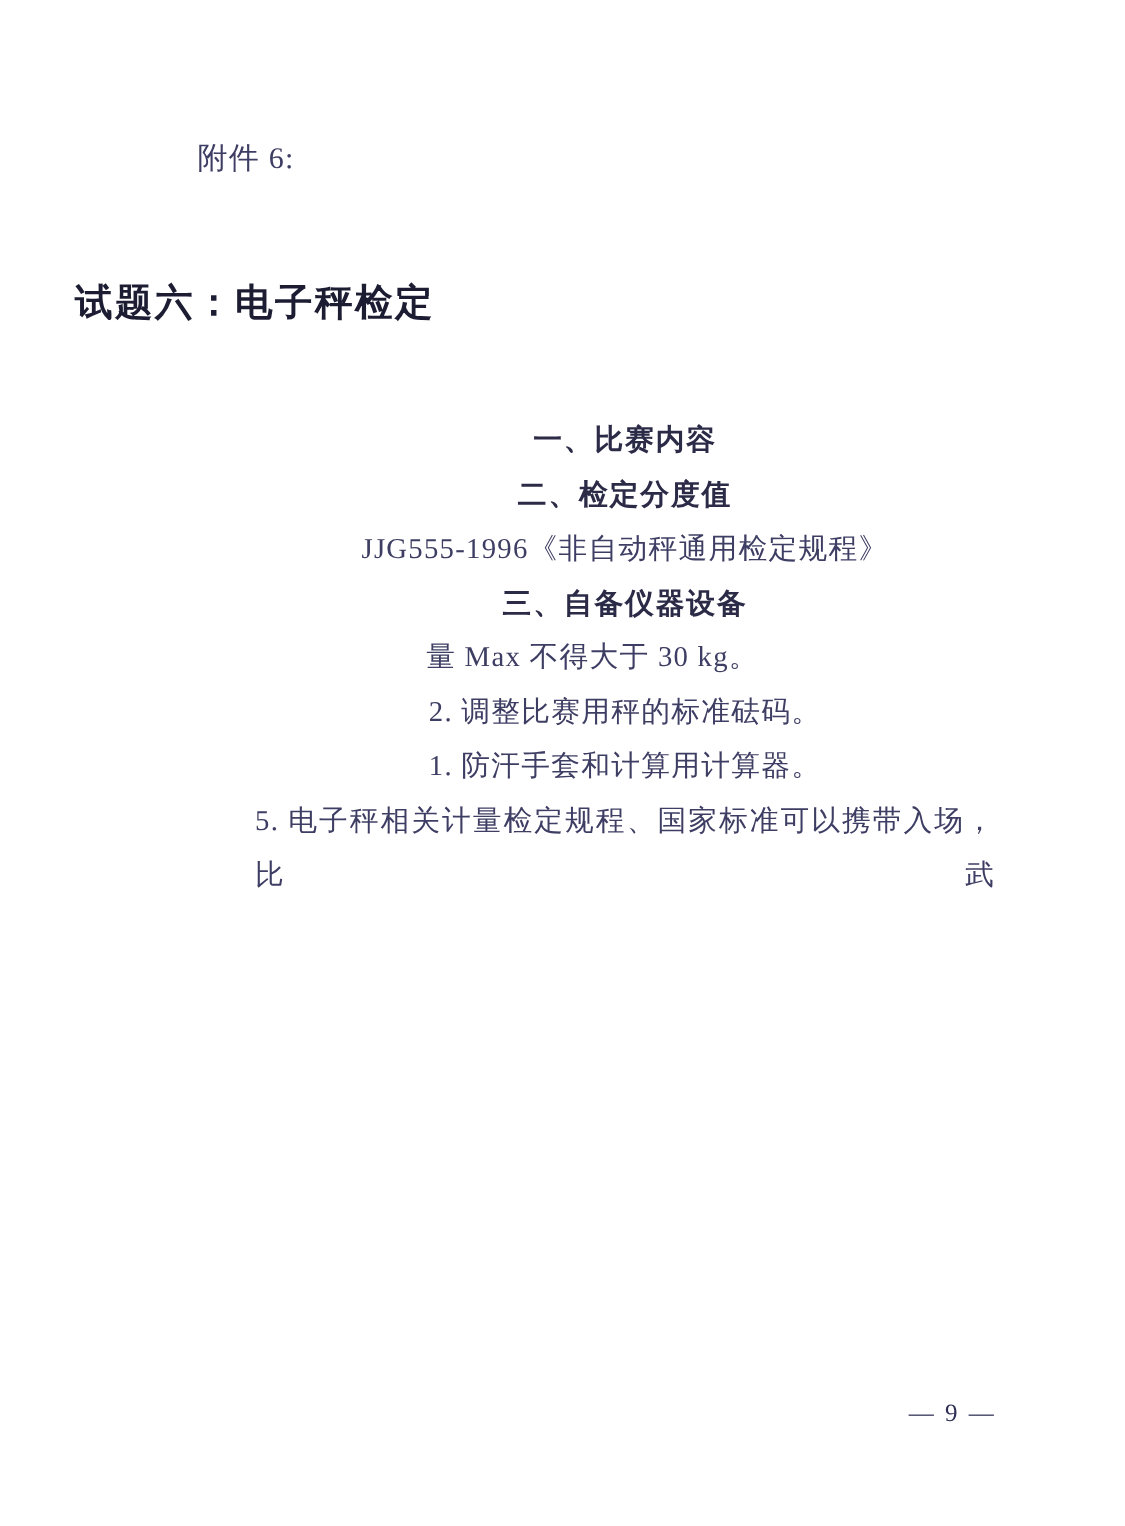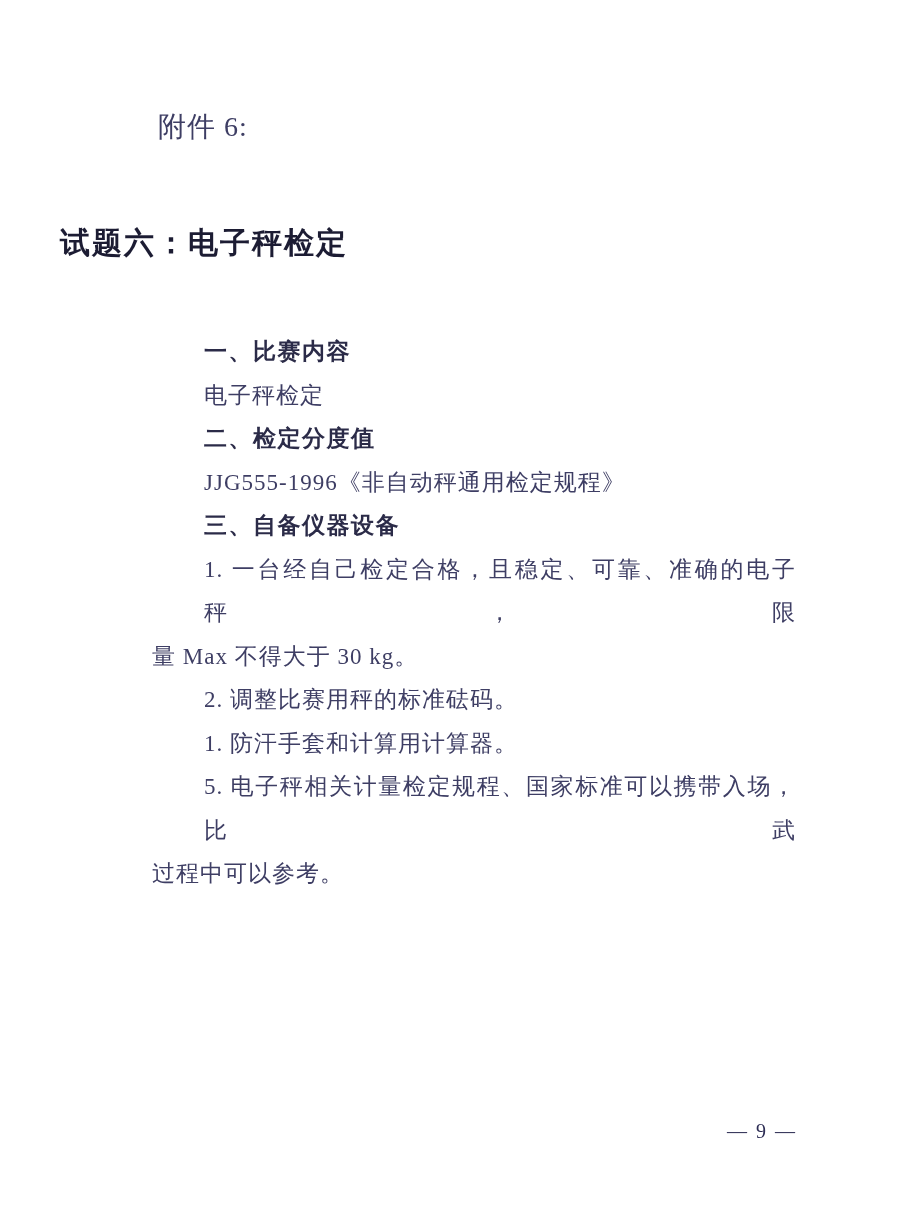--- a/index.html
+++ b/index.html
@@ -17,21 +17,21 @@
     height: 1221px;
     background: var(--background, #ffffff);
     margin: 0 auto;
     overflow: hidden;
     font-family: "Liberation Serif", "DejaVu Serif", serif;
   }
   .attachment-label {
     position: absolute;
     left: 158px;
     top: 112px;
-    font-size: 28px;
+    font-size: 24px;
     line-height: 30px;
     color: var(--text-body, #3e3e64);
     letter-spacing: 1px;
   }
   .doc-title {
     position: absolute;
     left: 60px;
     top: 224px;
     width: 840px;
     font-size: 30px;
@@ -45,20 +45,21 @@
     left: 152px;
     top: 330px;
     width: 644px;
     font-size: 23px;
     color: var(--text-body, #3e3e64);
     letter-spacing: 1px;
   }
   .line {
     line-height: 43.5px;
     white-space: nowrap;
+    text-align: center;
   }
   .line.indent { padding-left: 52px; }
   .line.fill {
     white-space: normal;
     text-align: justify;
     text-align-last: justify;
   }
   .line.heading {
     font-family: "Liberation Sans", "DejaVu Sans", sans-serif;
     font-weight: bold;
@@ -85,38 +86,35 @@
 <div class="page">
 
   <div class="attachment-label">附件 6:</div>
 
   <h1 class="doc-title">试题六：电子秤检定</h1>
 
   <div class="text-block">
 
     <div class="line heading indent">一、比赛内容</div>
 
-    <div class="line indent">电子秤检定</div>
 
     <div class="line heading indent">二、检定分度值</div>
 
     <div class="line indent">JJG555-1996《非自动秤通用检定规程》</div>
 
     <div class="line heading indent">三、自备仪器设备</div>
 
-    <div class="line indent fill">1. 一台经自己检定合格，且稳定、可靠、准确的电子秤，限</div>
 
 
     <div class="line">量 Max 不得大于 30 kg。</div>
 
     <div class="line indent">2. 调整比赛用秤的标准砝码。</div>
 
     <div class="line indent">1. 防汗手套和计算用计算器。</div>
 
     <div class="line indent fill">5. 电子秤相关计量检定规程、国家标准可以携带入场，比武</div>
 
-    <div class="line">过程中可以参考。</div>
 
   </div>
 
   <div class="page-number">— 9 —</div>
 
 </div>
 
 </body></html>

